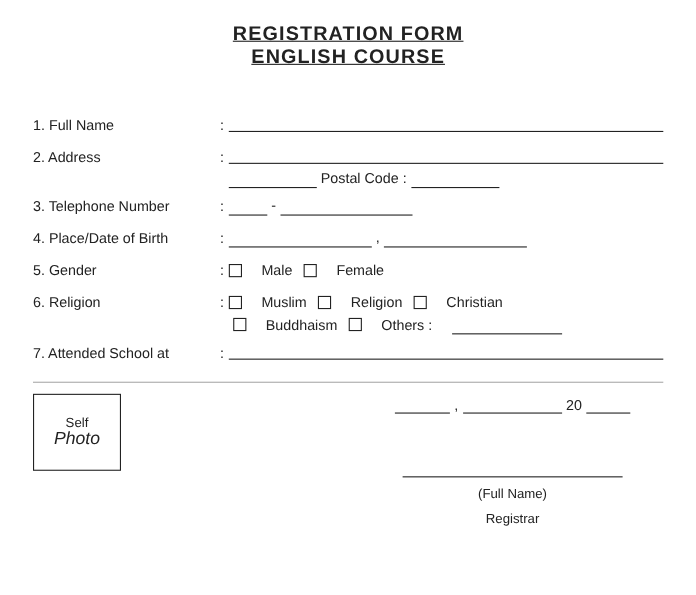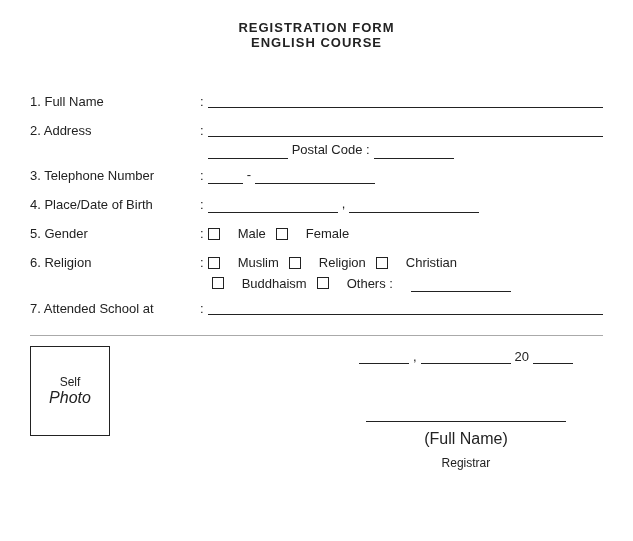--- a/index.html
+++ b/index.html
@@ -10,23 +10,24 @@
       color: #222;
       width: 633px;
       min-height: 541px;
       padding: 20px 30px;
     }
     .header {
       text-align: center;
       margin-bottom: 18px;
     }
     .header h1, .header h2 {
-      font-size: 13px;
+      font-size: 18px;
       font-weight: bold;
       letter-spacing: 1px;
+      text-decoration: underline;
     }
     .form-section {
       margin-bottom: 6px;
       margin-top: 42px;
     }
     .form-row {
       display: flex;
       align-items: flex-start;
       margin-bottom: 7px;
       min-height: 22px;
@@ -144,21 +145,21 @@
     }
     .footer-area {
       display: flex;
       justify-content: space-between;
       align-items: flex-start;
       margin-top: 8px;
     }
     .photo-box {
       border: 1px solid #222;
       width: 80px;
-      height: 90px;
+      height: 70px;
       display: flex;
       flex-direction: column;
       align-items: center;
       justify-content: center;
       font-size: 13px;
     }
     .photo-box .self-text {
       font-size: 12px;
     }
     .photo-box .photo-text {
@@ -197,21 +198,21 @@
       border-bottom: 1px solid #222;
       height: 18px;
       background: transparent;
     }
     .signature-line {
       width: 200px;
       border-bottom: 1px solid #222;
       height: 50px;
     }
     .fullname-label {
-      font-size: 16px;
+      font-size: 12px;
     }
     .registrar-label {
       font-size: 12px;
     }
   </style>
 </head>
 <body>
 
 <div class="header">
   <h1>REGISTRATION FORM</h1>

